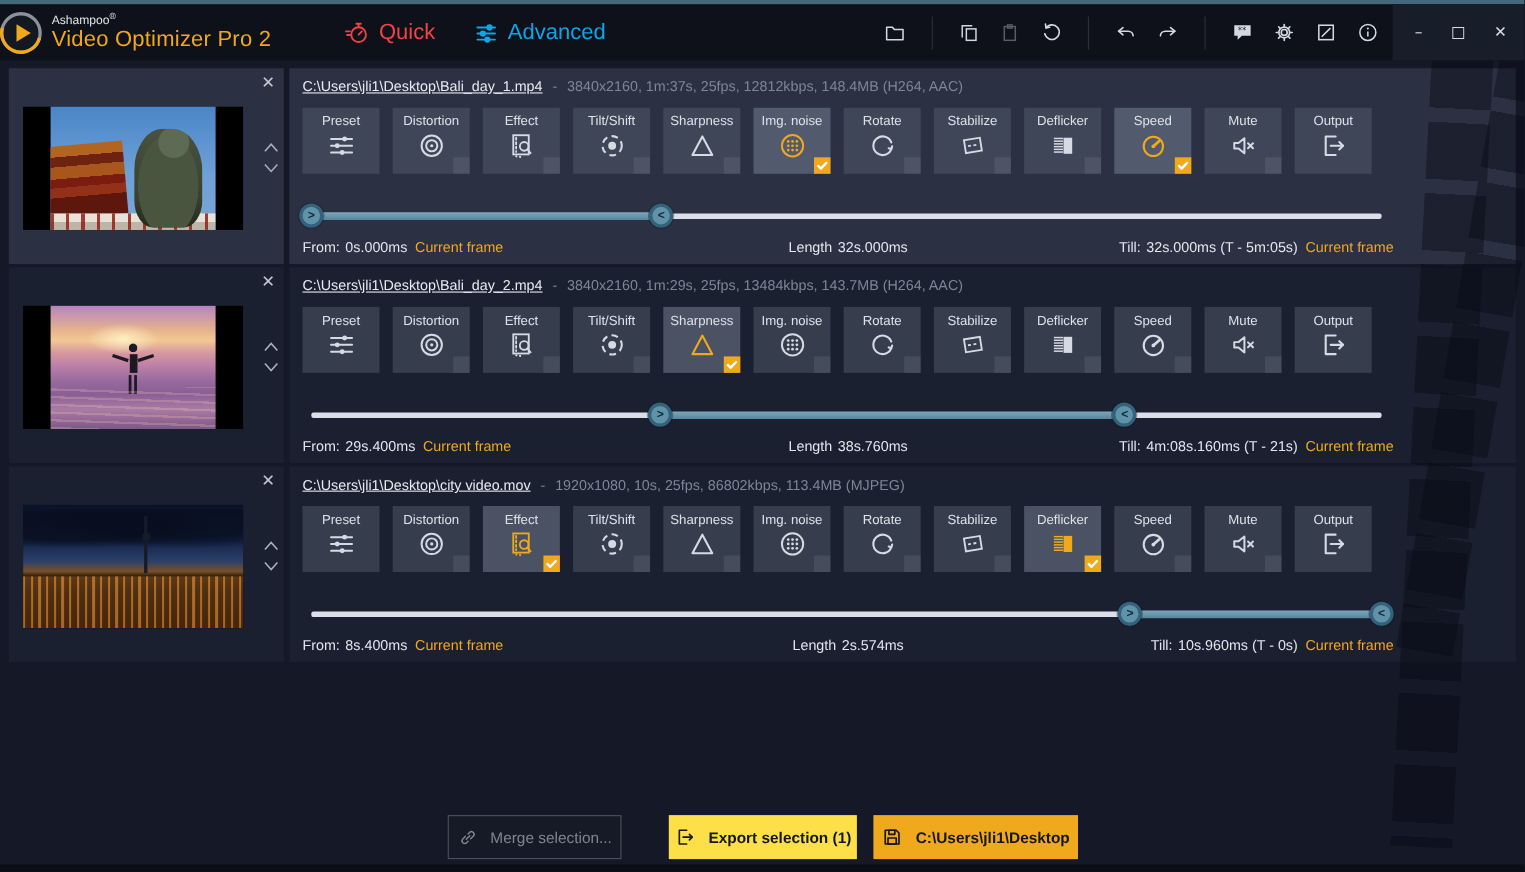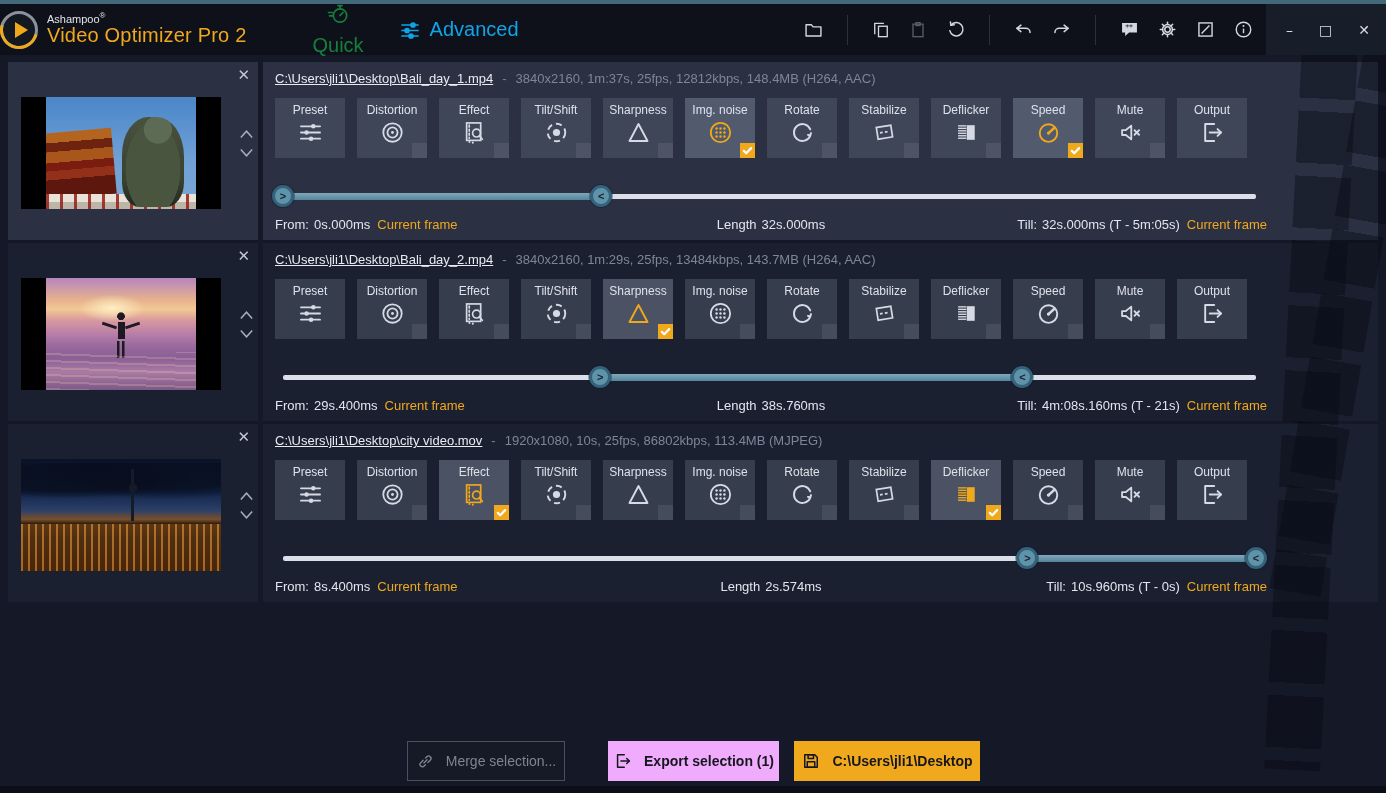--- a/index.html
+++ b/index.html
@@ -27,21 +27,21 @@
   }
   .logo-play {
     width:0; height:0; border-left:13px solid #f0a81c;
     border-top:8px solid transparent; border-bottom:8px solid transparent; margin-left:4px;
   }
   .brand { font-size:11px; color:#e2e5ea; line-height:1.1; }
   .brand sup { font-size:8px; }
   .product { font-size:20px; color:#f0a81c; line-height:1.15; letter-spacing:.2px; }
   .tabs { display:flex; gap:34px; margin-left:66px; }
   .tab { display:flex; align-items:center; gap:8px; font-size:20px; color:#0ea5e9; cursor:pointer; }
-  .tab.active { color:#15803d;flex-direction:column; }
+  .tab.active { color:#ef4444; }
   .tab .ic { display:flex; }
   .toolbar { margin-left:auto; display:flex; align-items:center; gap:17px; height:100%; }
   .tb-sep { width:1px; height:30px; background:#2b303d; margin:0 6px; }
   .tb-btn {
     background:none; border:none; color:#d4d8e2; cursor:pointer; display:flex;
     align-items:center; padding:0;
   }
   .tb-btn.disabled { opacity:.38; }
   .win-zone {
     height:51px; background:#181d2a; display:flex; align-items:center;
@@ -135,21 +135,21 @@
   .lab-right { position:absolute; right:0; white-space:nowrap; }
   .val { margin-left:5px; }
   .cf-link { color:#f0a81c; margin-left:7px; cursor:pointer; }
   
   footer { position:absolute; left:0; right:0; bottom:0; height:60px;padding-left:42px; }
   .band { position:absolute; left:0; right:0; bottom:0; height:7px; background:#0b0e16; }
   .fbtn { position:absolute; bottom:12px; height:40px; border:none; cursor:pointer;
     display:flex; align-items:center; justify-content:center; gap:11px; font-size:14px;
     font-family:"Liberation Sans","DejaVu Sans",sans-serif; }
   .btn-merge { left:407px; width:158px; background:#161a26; border:1px solid #4a505e; color:#7e8492; }
-  .btn-export { left:608px; width:171px; background:#f0abfc; color:#15171e; font-weight:bold; }
+  .btn-export { left:608px; width:171px; background:#fde047; color:#15171e; font-weight:bold; }
   .btn-path { left:794px; width:186px; background:#f0a81c; color:#15171e; font-weight:bold; }
   .ic { display:inline-flex; }
 </style>
 </head>
 <body>
 
 <div class="topline"></div>
 
 <header>
   <div class="logo">

